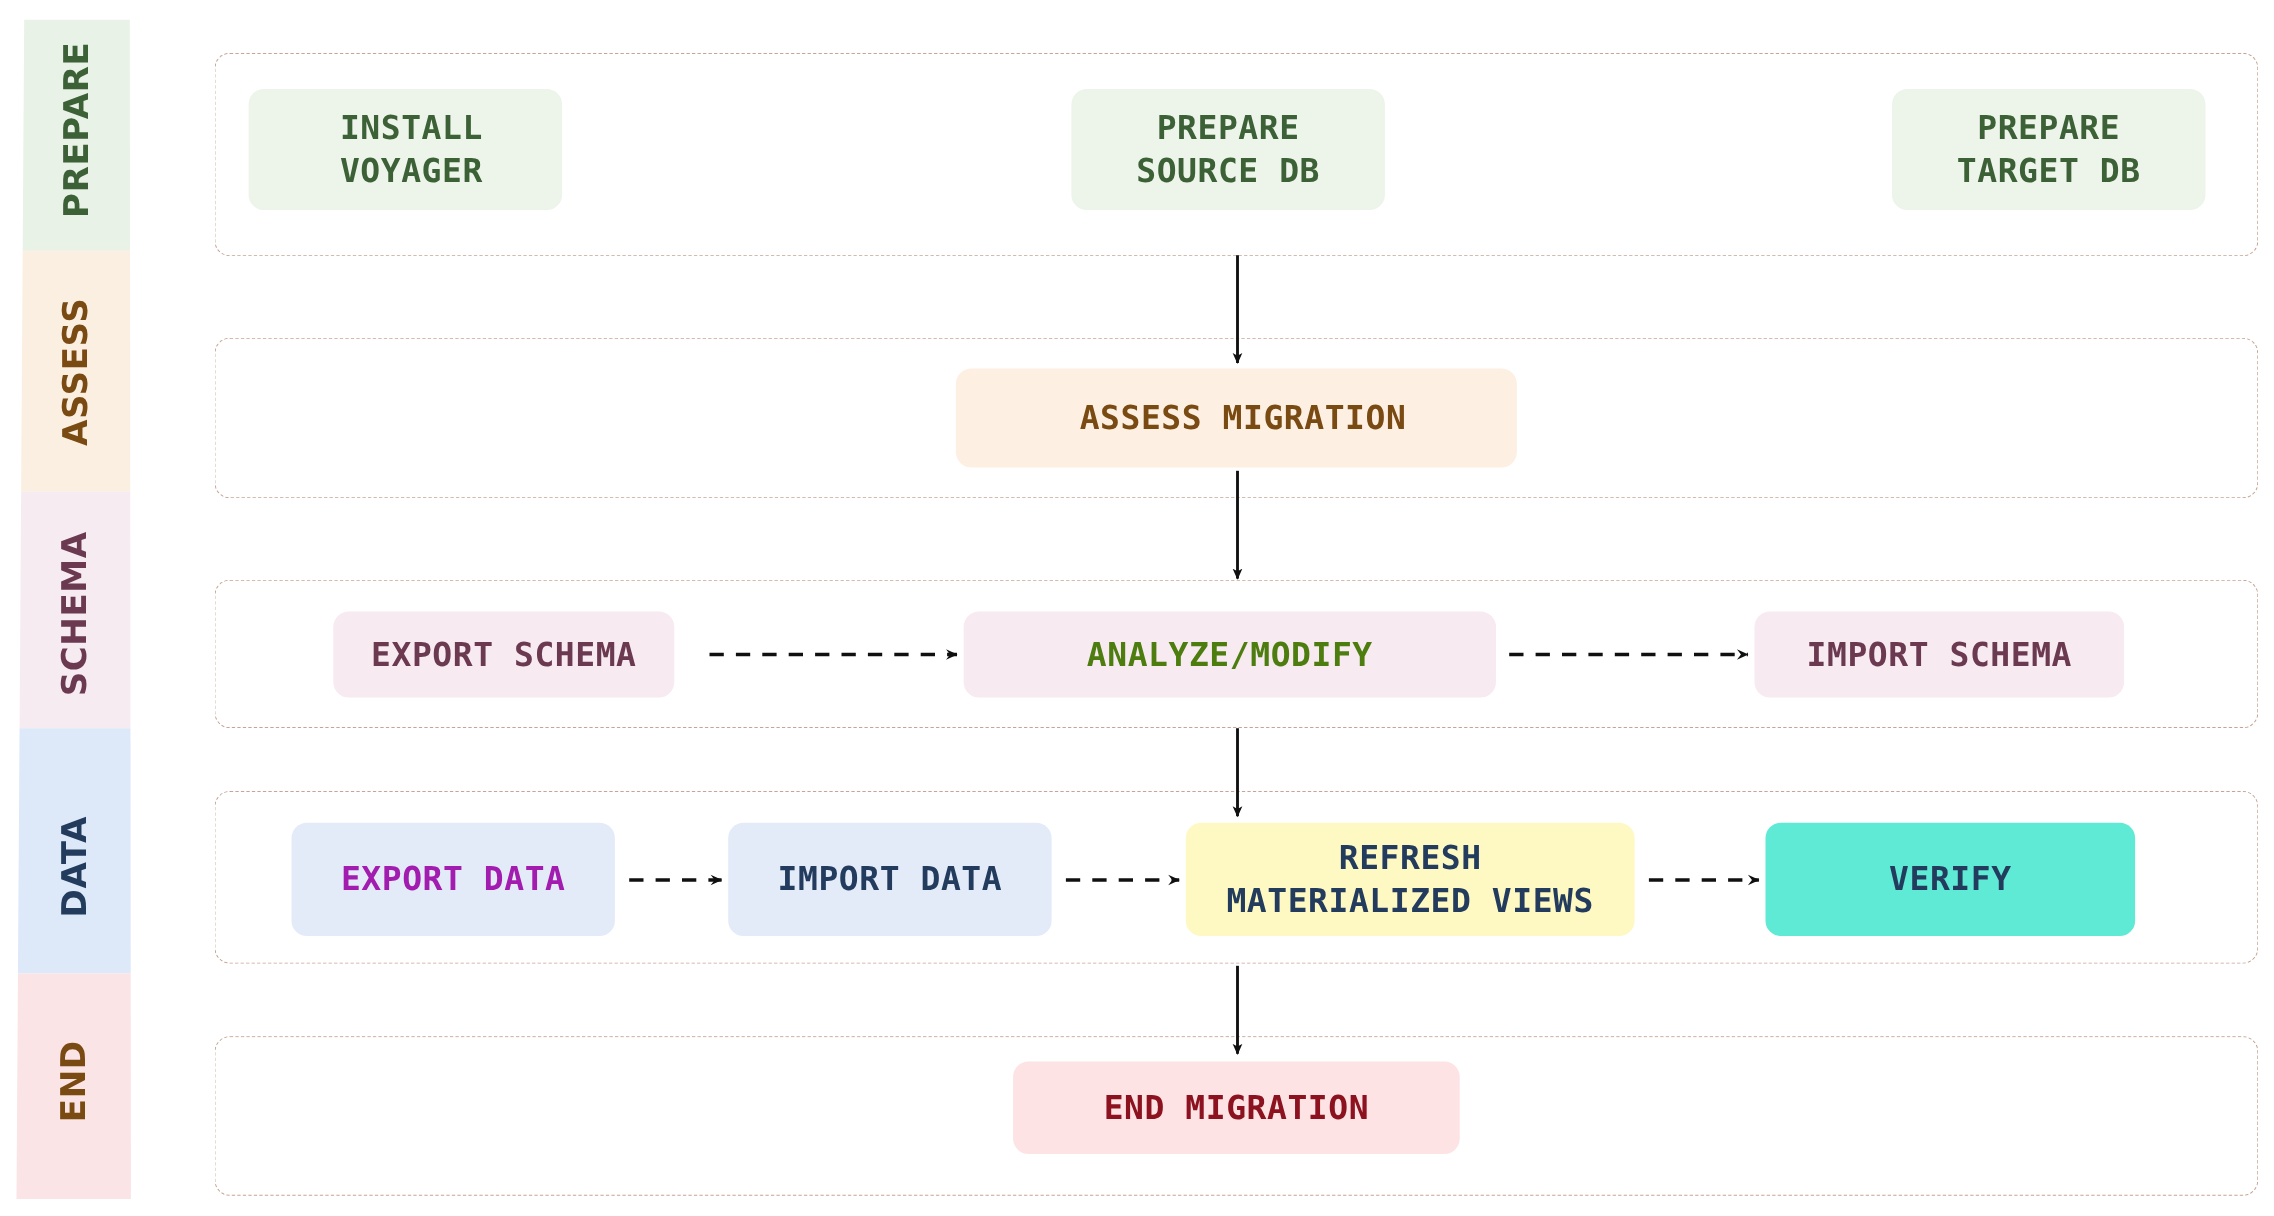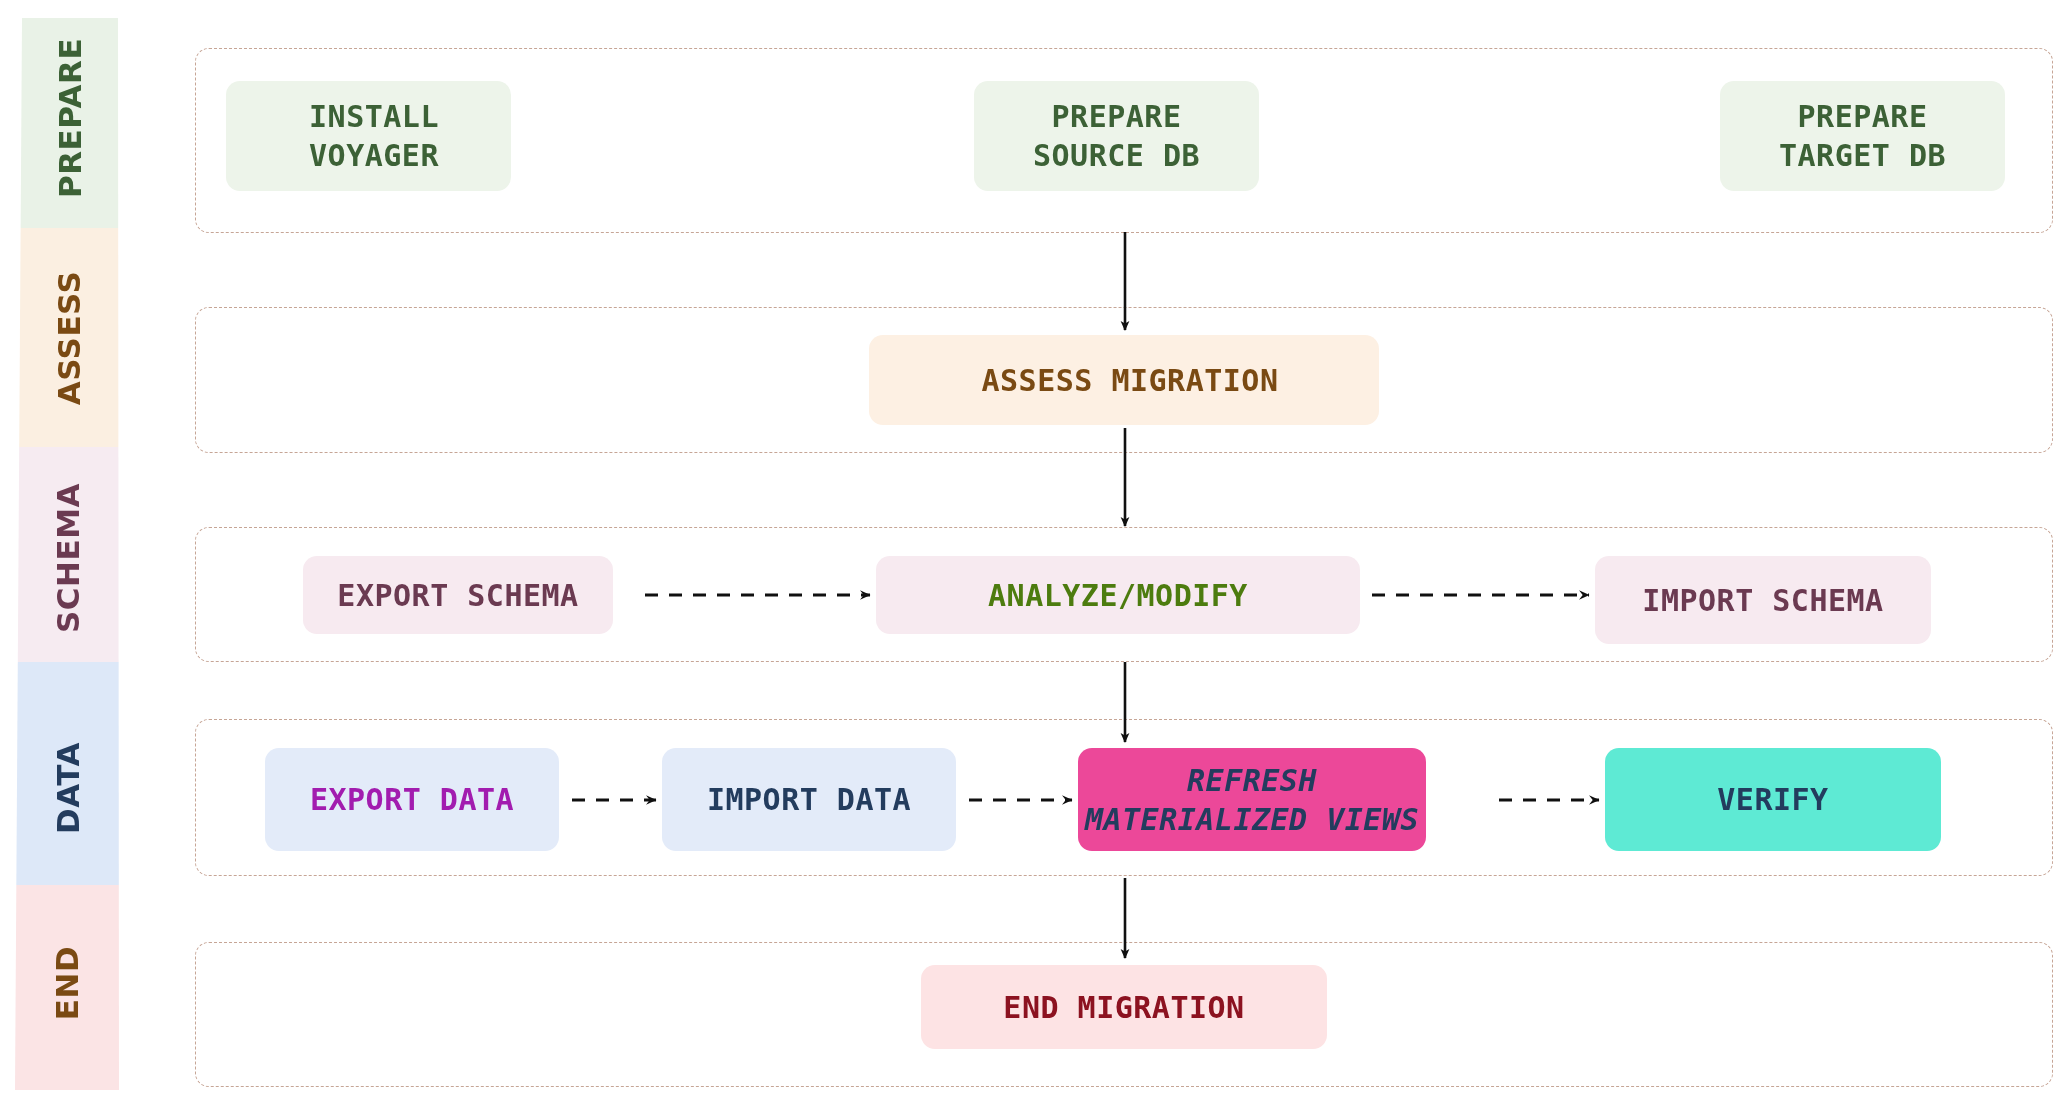--- a/index.html
+++ b/index.html
@@ -131,22 +131,22 @@
   <div id="step-boxes">
       <div class="step-box" style="left: 226px; top: 81px; width: 285px; height: 110px; background: rgb(237, 244, 234); color: rgb(60, 97, 54); padding-left: 11px;">INSTALL
 VOYAGER</div>
       <div class="step-box" style="left: 974px; top: 81px; width: 285px; height: 110px; background: rgb(237, 244, 234); color: rgb(60, 97, 54);">PREPARE
 SOURCE DB</div>
       <div class="step-box" style="left: 1720px; top: 81px; width: 285px; height: 110px; background: rgb(237, 244, 234); color: rgb(60, 97, 54);">PREPARE
 TARGET DB</div>
       <div class="step-box" style="left: 869px; top: 335px; width: 510px; height: 90px; background: rgb(253, 240, 227); color: rgb(122, 74, 19); padding-left: 12px;">ASSESS MIGRATION</div>
       <div class="step-box" style="left: 303px; top: 556px; width: 310px; height: 78px; background: rgb(247, 234, 240); color: rgb(107, 58, 81);">EXPORT SCHEMA</div>
       <div class="step-box" style="left: 876px; top: 556px; width: 484px; height: 78px; background: rgb(247, 234, 240); color: #4d7c0f;">ANALYZE/MODIFY</div>
-      <div class="step-box" style="left: 1595px; top: 556px; width: 336px; height: 88px; background: rgb(247, 234, 240); color: rgb(107, 58, 81);">IMPORT SCHEMA</div>
+      <div class="step-box" style="left: 1595px; top: 556px; width: 336px; height: 78px; background: rgb(247, 234, 240); color: rgb(107, 58, 81);">IMPORT SCHEMA</div>
       <div class="step-box" style="left: 265px; top: 748px; width: 294px; height: 103px; background: rgb(227, 235, 249); color: #a21caf;">EXPORT DATA</div>
       <div class="step-box" style="left: 662px; top: 748px; width: 294px; height: 103px; background: rgb(227, 235, 249); color: rgb(35, 60, 94);">IMPORT DATA</div>
-      <div class="step-box" style="left: 1078px; top: 748px; width: 348px; height: 103px; background: #ec4899; color: rgb(35, 60, 94); font-style: italic;">REFRESH
+      <div class="step-box" style="left: 1078px; top: 748px; width: 408px; height: 103px; background: #fef9c3; color: rgb(35, 60, 94);">REFRESH
 MATERIALIZED VIEWS</div>
       <div class="step-box" style="left: 1605px; top: 748px; width: 336px; height: 103px; background: #5eead4; color: rgb(35, 60, 94);">VERIFY</div>
       <div class="step-box" style="left: 921px; top: 965px; width: 406px; height: 84px; background: rgb(253, 227, 228); color: rgb(140, 18, 32);">END MIGRATION</div>
     </div>
 
 </div>
 
 </body></html>

